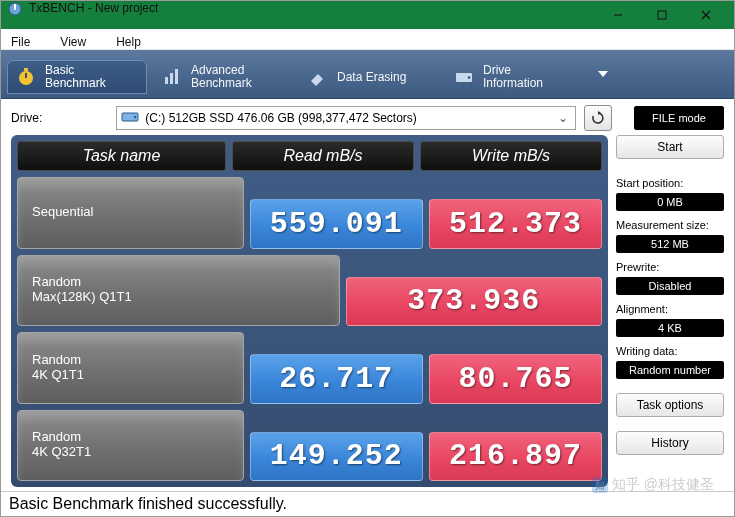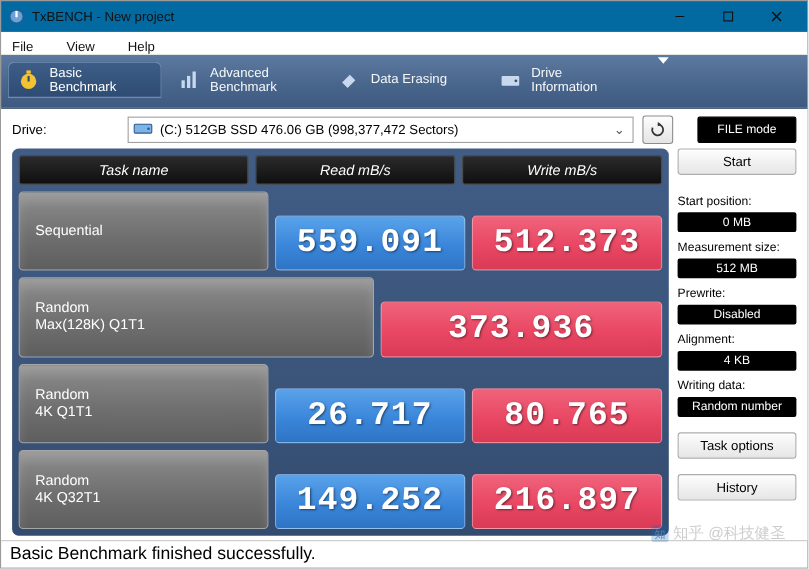--- a/index.html
+++ b/index.html
@@ -20,23 +20,22 @@
     border: 1px solid #9a9a9a;
     box-sizing: border-box;
     display: flex;
     flex-direction: column;
     position: relative;
   }
   
   .titlebar {
     height: 28px;
     display: flex;
-    align-items: center;
     padding: 0 6px;
-    background: #0369a1;
+    background: #15803d;
   }
   .titlebar .app-icon {
     width: 16px; height: 16px;
     margin-right: 6px;
     display:flex;align-items:center;justify-content:center;
   }
   .titlebar .title-text {
     flex: 0 0 auto;
     color: #111;
   }
@@ -55,21 +54,21 @@
     padding: 0 10px;
     align-items: flex-end;
     border-bottom: 1px solid #e5e5e5;
   }
   .menu-item { color:#111; }
   
   .toolbar {
     background: #4b6a92;
     background: linear-gradient(#5d79a0, #47648b 60%, #3f5a80);
     display: flex;
-    align-items: flex-start;
+    align-items: center;
     height: 48px;
     padding: 0 6px;
     gap: 6px;
     border-bottom: 1px solid #2c4364;
   }
   .tab {
     display: flex;
     align-items: center;
     gap: 8px;
     padding: 4px 12px 4px 8px;
@@ -127,21 +126,21 @@
     flex:1 1 auto;
     background:linear-gradient(#415d85,#3a547a 60%,#334b6e);
     border-radius:6px;padding:6px 6px 6px 6px;
     display:flex;flex-direction:column;gap:6px;
     min-width:0;
   }
   .hdr-row{display:flex;gap:6px;}
   .hdr-cell{
     flex:1;background:linear-gradient(#2b2b2b,#0f0f0f);color:#fff;
     text-align:center;padding:5px 0;border-radius:3px;font-style:italic;
-    border:1px solid #4a4a4a;font-size:13px;
+    border:1px solid #4a4a4a;font-size:16px;
   }
   .hdr-task{flex:1.15;}
   .br{display:flex;gap:6px;flex:1;min-height:0;}
   .task-cell{
     flex:1.15;
     background:linear-gradient(#8d8d8d,#707070 55%,#5e5e5e);
     border:1px solid #a6a6a6;border-radius:4px;color:#fff;
     display:flex;flex-direction:column;justify-content:center;padding:0 14px;
     font-size:13px;line-height:1.15;
     box-shadow: inset 0 8px 10px rgba(255,255,255,.15);

